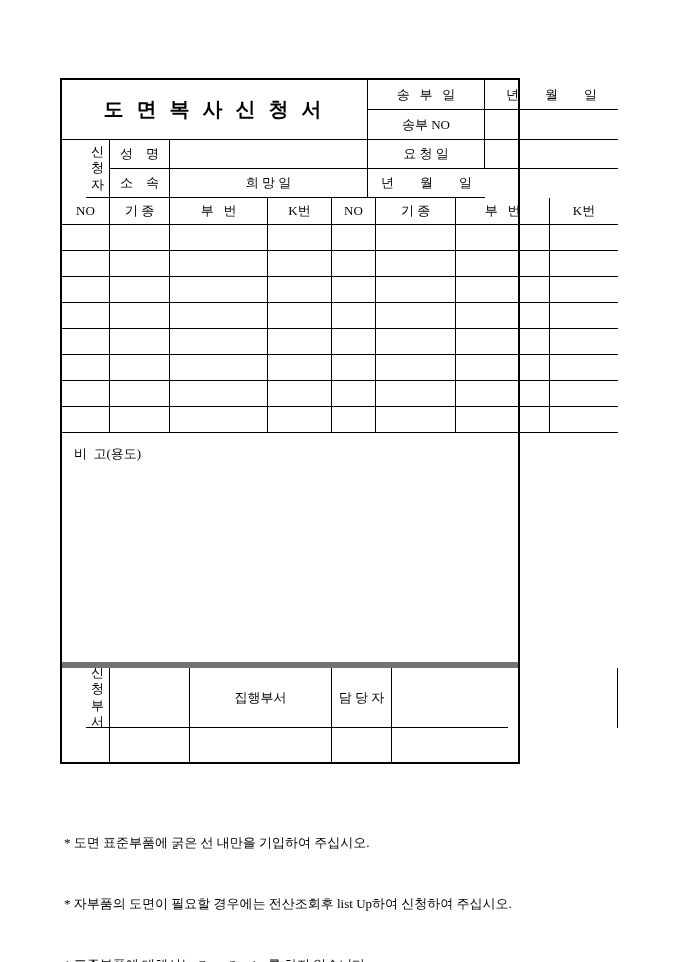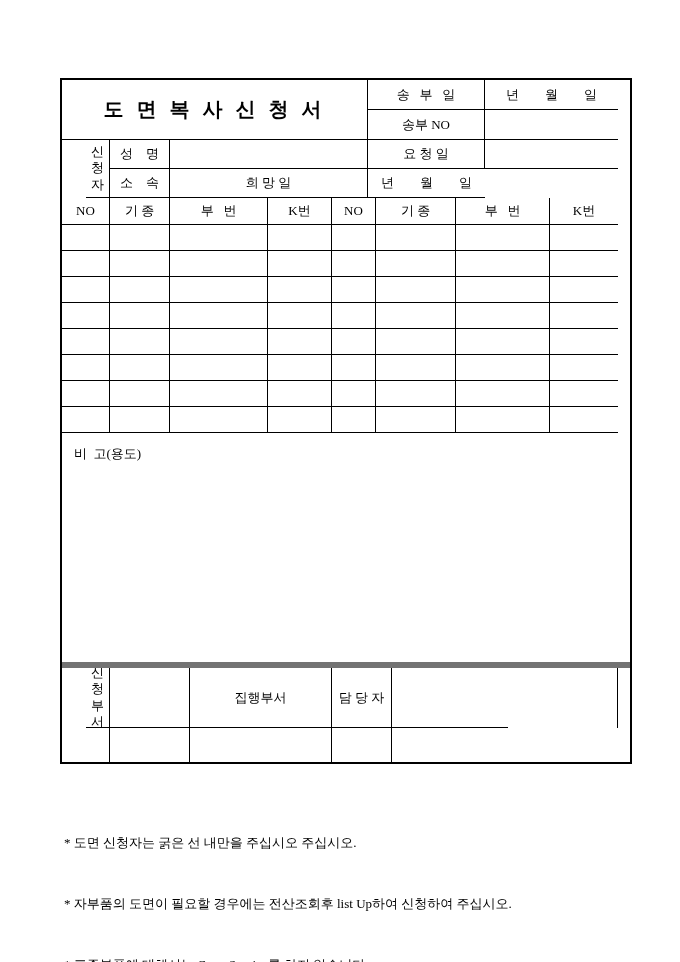--- a/index.html
+++ b/index.html
@@ -7,21 +7,21 @@
   body {
     width: 680px; height: 962px;
     background: #ffffff;
     position: relative;
     font-family: "Liberation Serif", "DejaVu Serif", serif;
     color: #000;
   }
   .form-wrap {
     position: absolute;
     left: 60px; top: 78px;
-    width: 572px;
+    width: 460px;
     border: 2px solid #000;
     background: #fff;
   }
   .sec { display: grid; }
   .cell {
     display: flex;
     align-items: center;
     justify-content: center;
     border-right: 1px solid #000;
     border-bottom: 1px solid #000;
@@ -177,16 +177,16 @@
     <div class="cell nb"></div>
     <div class="cell nb"></div>
     <div class="cell nb"></div>
     <div class="cell nb"></div>
     <div class="cell nb nr"></div>
   </div>
 
 </div>
 
 <div class="notes">
-  <div class="note-line">* 도면 신청자는 굵은 선 내만을 주십시오 주십시오.</div>
+  <div class="note-line">* 도면 표준부품에 굵은 선 내만을 기입하여 주십시오.</div>
   <div class="note-line">* 자부품의 도면이 필요할 경우에는 전산조회후 list Up하여 신청하여 주십시오.</div>
   <div class="note-line">* 표준부품에 대해서는 Copy Service를 하지 않습니다.</div>
 </div>
 
 </body></html>

